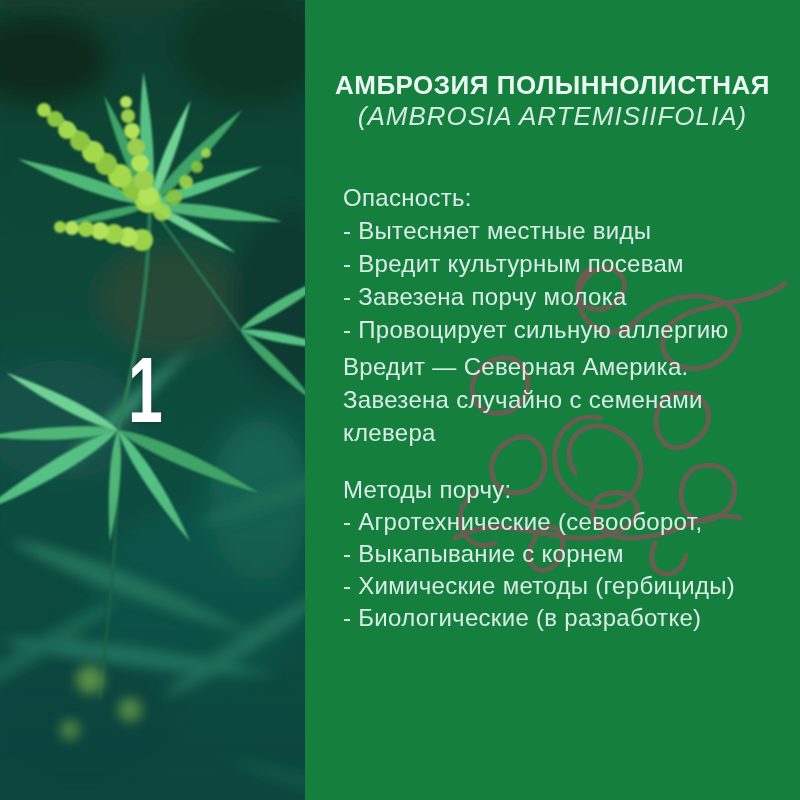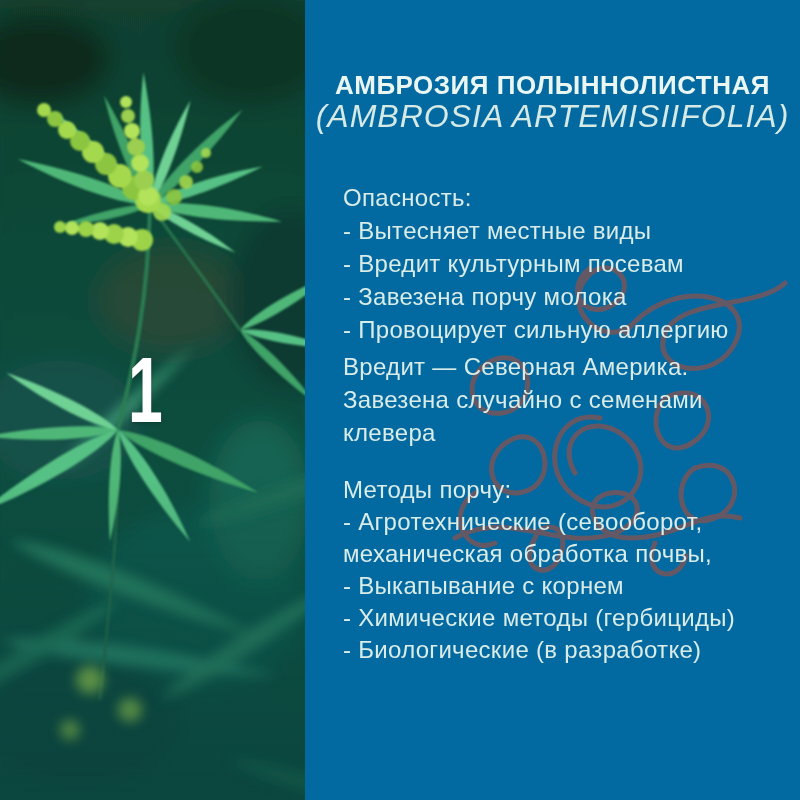--- a/index.html
+++ b/index.html
@@ -11,26 +11,26 @@
   
   .photo{position:absolute;left:0;top:0;width:305px;height:800px;}
   .photo svg{display:block;width:305px;height:800px;}
   .photo-number{
     position:absolute;left:128px;top:344px;z-index:3;
     font-size:92px;font-weight:700;line-height:1;color:#ffffff;
     transform:scaleX(.68);transform-origin:left top;
     text-shadow:0 1px 4px rgba(0,30,20,.35);
   }
   
-  .panel{position:absolute;left:305px;top:0;width:495px;height:800px;background:#0369a1;}
+  .panel{position:absolute;left:305px;top:0;width:495px;height:800px;background:#15803d;}
   .doodle{position:absolute;left:135px;top:238px;width:355px;height:342px;z-index:1;}
   .textblock{position:absolute;z-index:2;color:#d9ece7;font-size:24px;letter-spacing:.3px;}
   .title-block{left:0;top:70px;width:495px;text-align:center;line-height:31px;}
   .title{font-size:26px;font-weight:700;color:#eaf6f2;letter-spacing:.5px;}
-  .subtitle{font-size:32px;font-style:italic;font-weight:400;color:#d5eae4;letter-spacing:1px;}
+  .subtitle{font-size:26px;font-style:italic;font-weight:400;color:#d5eae4;letter-spacing:1px;}
   .sec{left:38px;width:450px;}
   .sec-danger{top:181px;line-height:33px;}
   .sec-origin{top:350px;line-height:33px;}
   .sec-methods{top:474px;line-height:32px;}
   .sec b, .sec .hd{font-weight:400;}
 </style>
 </head>
 <body>
 
 <div class="card">
@@ -195,20 +195,19 @@
 
     <div class="textblock sec sec-origin">
       <div><b>Вредит</b><span> — Северная Америка.</span></div>
       <div>Завезена случайно с семенами</div>
       <div>клевера</div>
     </div>
 
     <div class="textblock sec sec-methods">
       <div class="hd">Методы порчу:</div>
       <div>- Агротехнические (севооборот,</div>
-      <div>механическая обработка почвы,</div>
       <div>- Выкапывание с корнем</div>
       <div>- Химические методы (гербициды)</div>
       <div>- Биологические (в разработке)</div>
     </div>
 
   </div>
 </div>
 
 </body></html>

